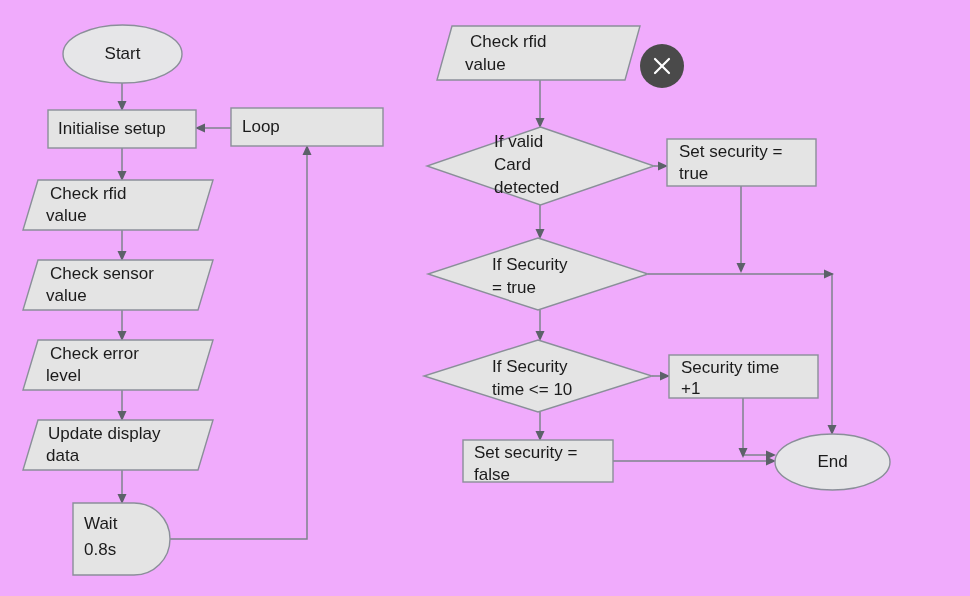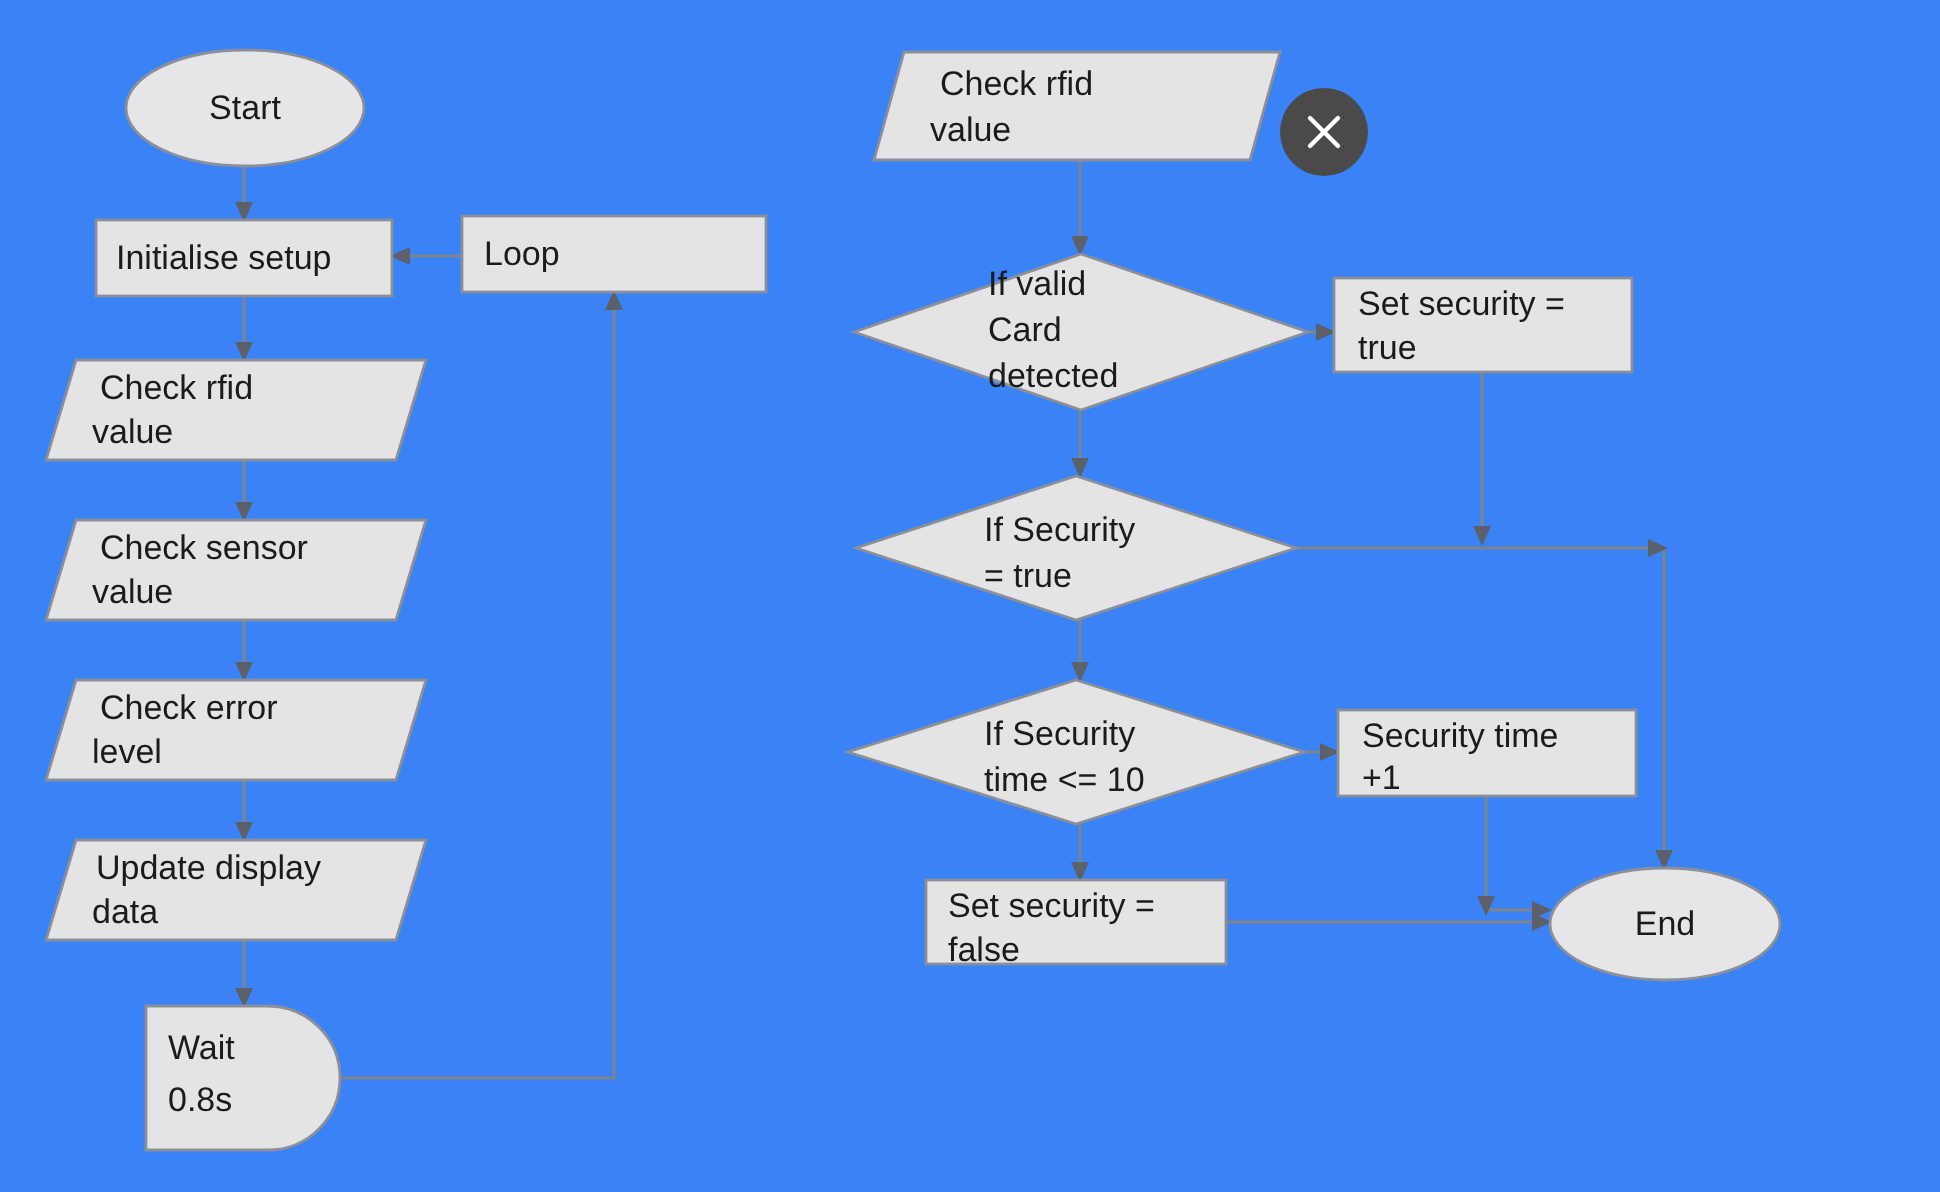--- a/index.html
+++ b/index.html
@@ -7,21 +7,21 @@
     padding: 0;
     background: #ffffff;
   }
   body {
     font-family: "Liberation Sans", sans-serif;
   }
   #app {
     position: relative;
     width: 970px;
     height: 596px;
-    background: #3b82f6;
+    background: #f0abfc;
     overflow: hidden;
   }
   #diagram-svg {
     position: absolute;
     left: 0;
     top: 0;
     width: 970px;
     height: 596px;
   }
   .node-shape {

